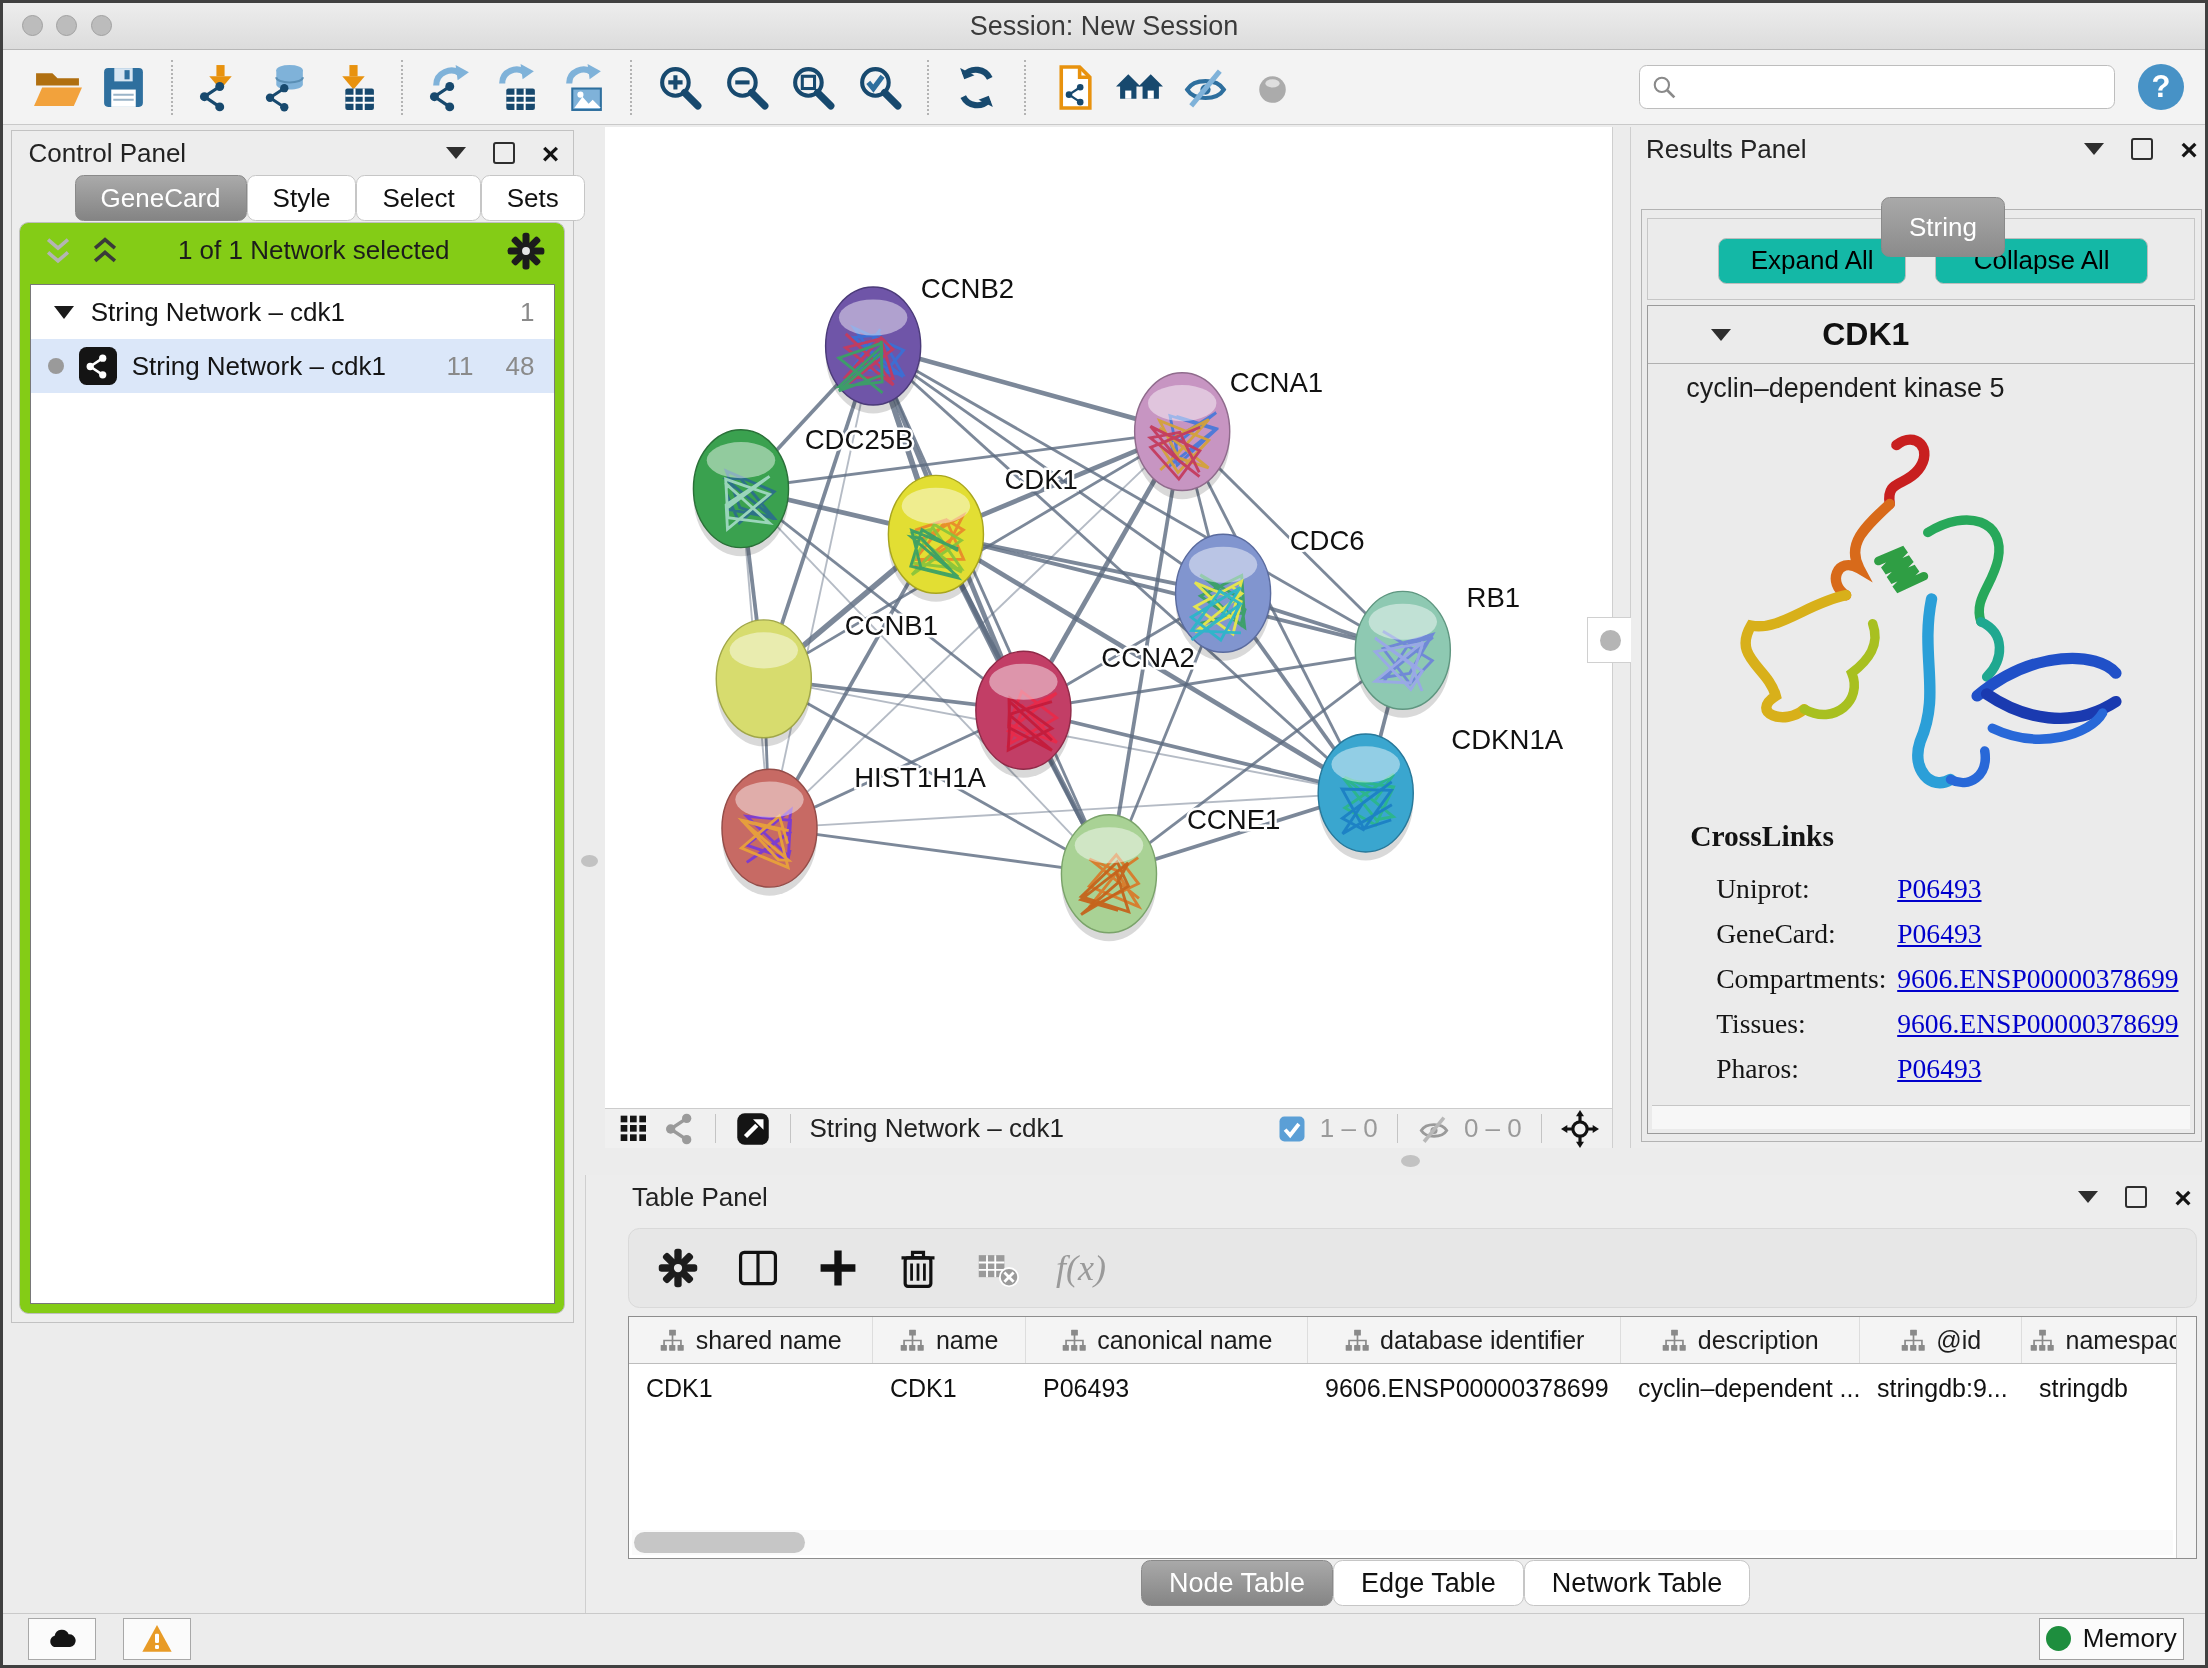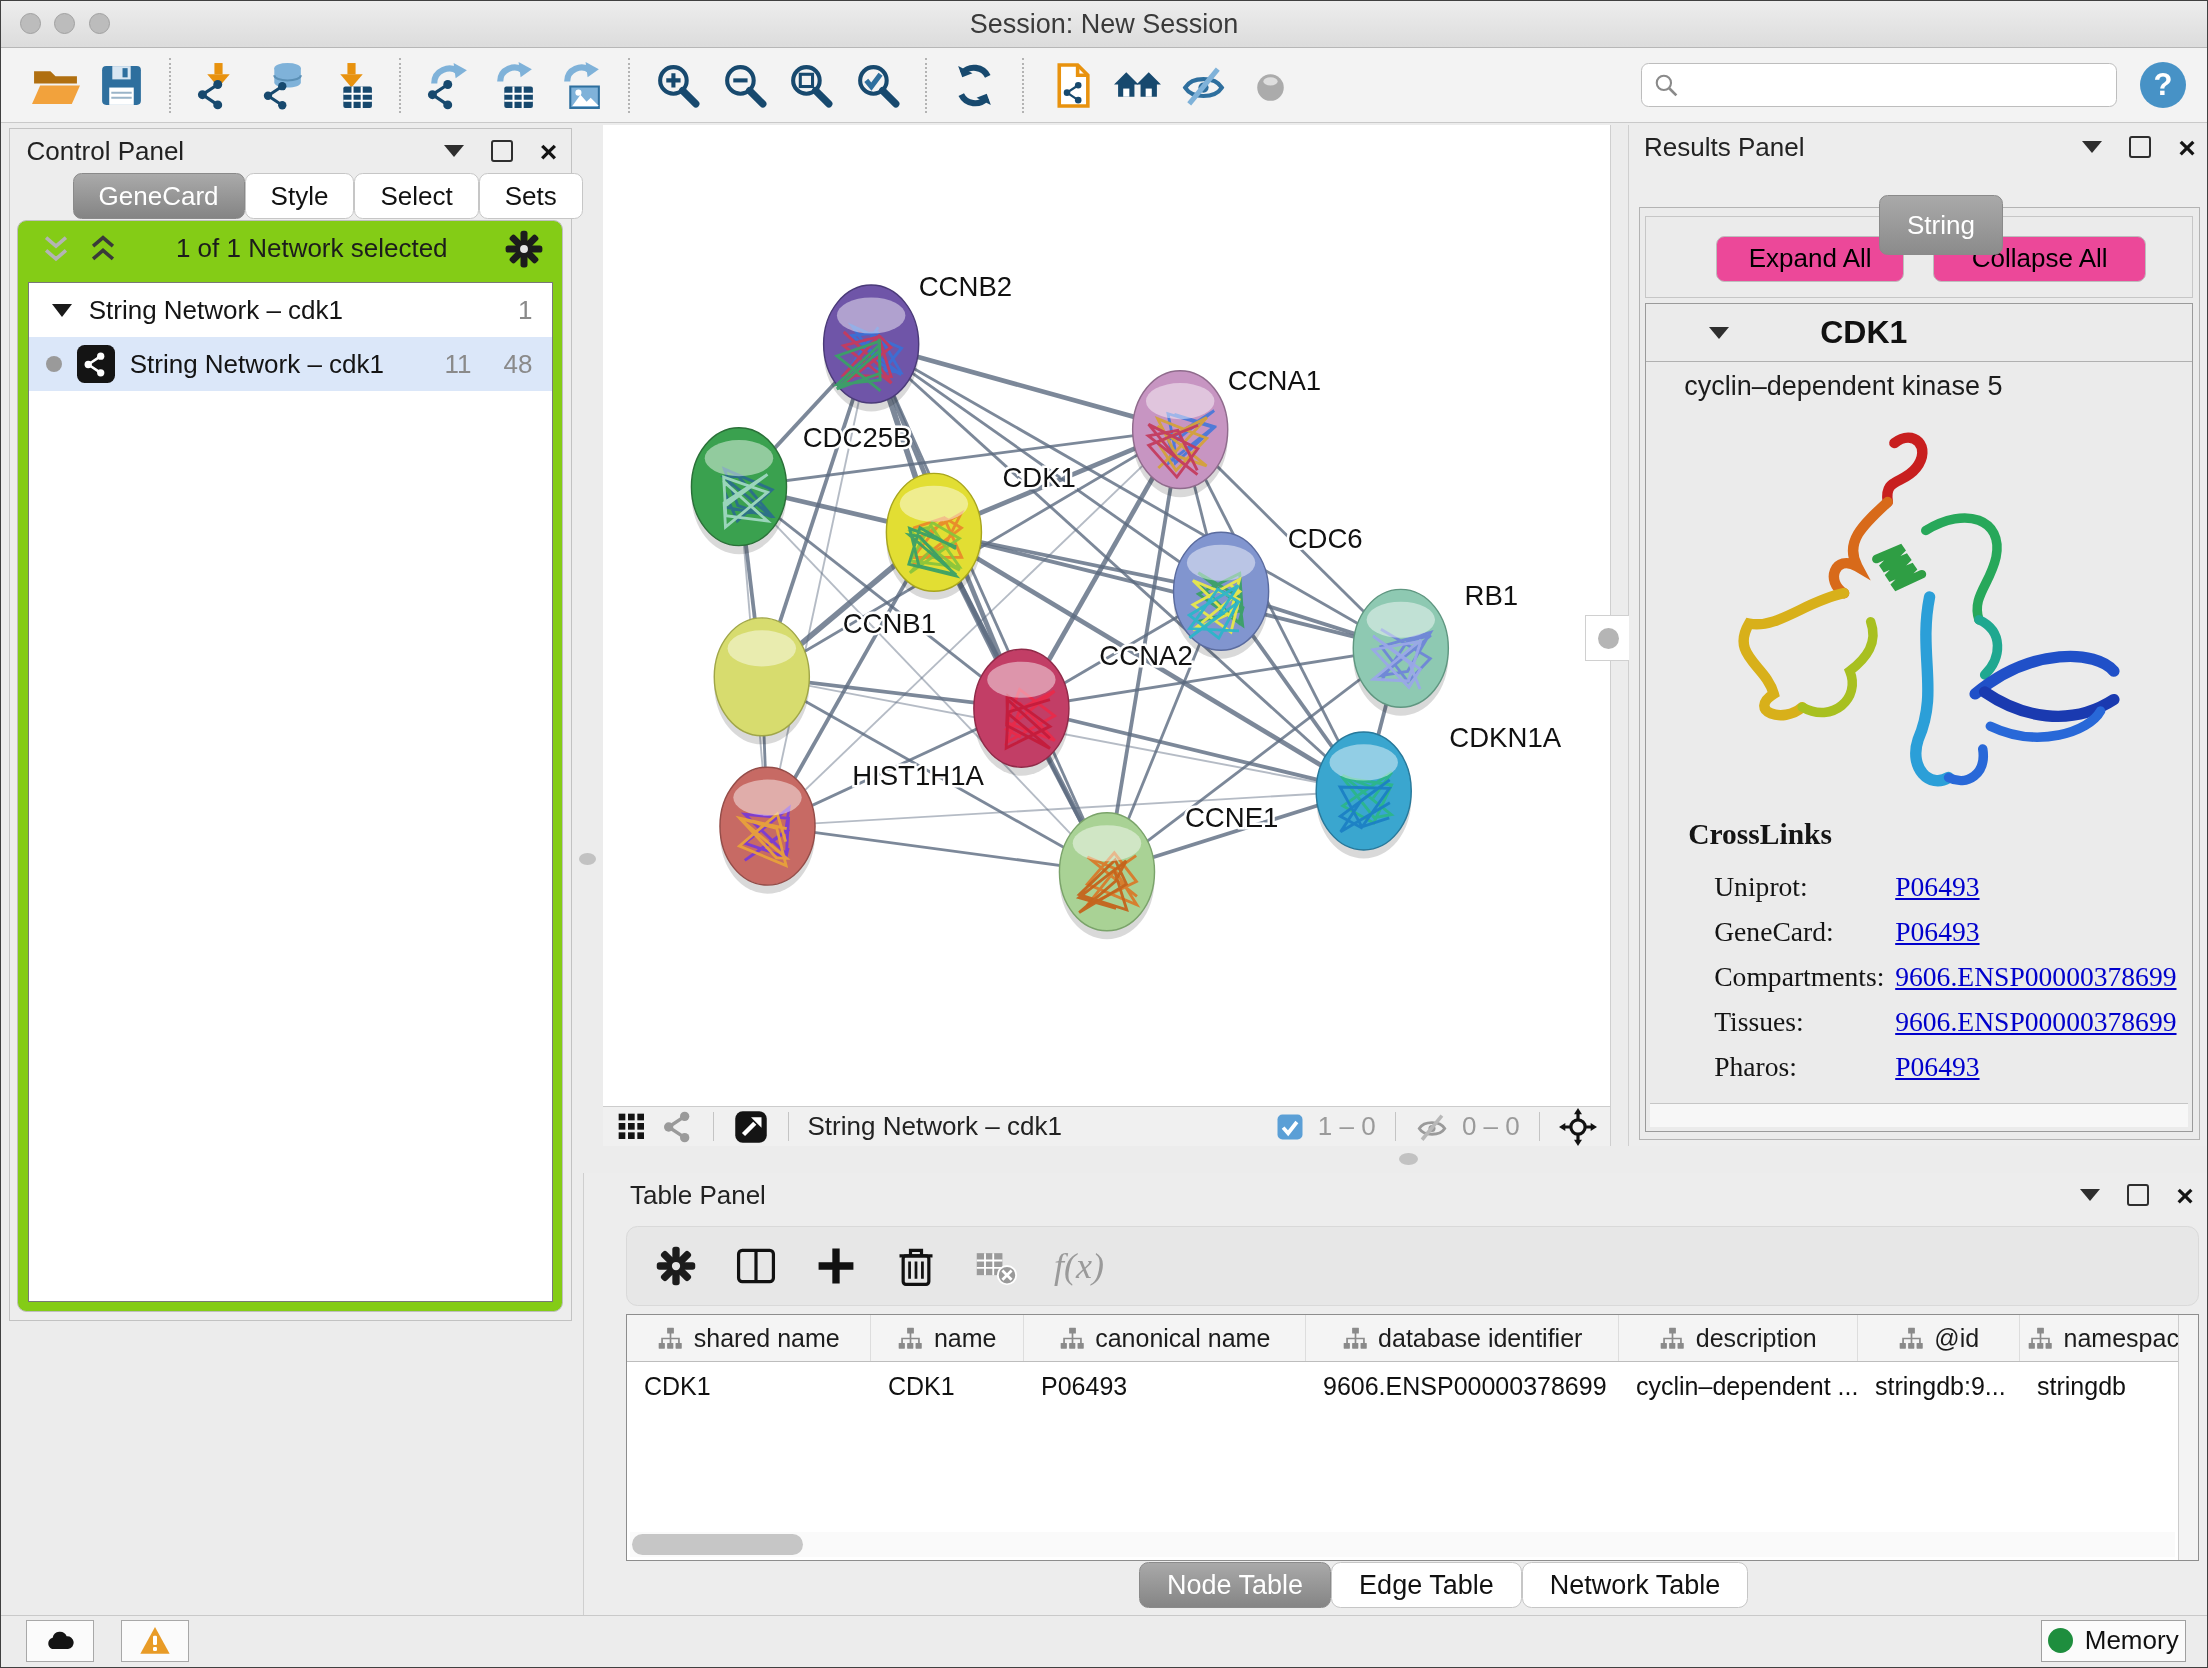--- a/index.html
+++ b/index.html
@@ -1,17 +1,17 @@
 <!DOCTYPE html>
 <html style="font-size:15px"><head>
 <meta charset="utf-8">
 <style>
   html,body{margin:0;padding:0;}
   body{width:2208px;height:1668px;overflow:hidden;font-family:"Liberation Sans","DejaVu Sans",sans-serif;}
-  #app{position:relative;width:2208px;height:1668px;background:#ececec;overflow:hidden;border:1px solid #404040;box-sizing:border-box;}
+  #app{position:relative;width:2208px;height:1668px;background:#ececec;overflow:hidden;border:3px solid #404040;box-sizing:border-box;}
   
   #titlebar{position:absolute;left:0;top:0;right:0;height:46px;background:linear-gradient(#ededed,#dcdcdc);border-bottom:1px solid #b7b7b7;}
   .tl{position:absolute;top:12.4px;width:21px;height:21px;border-radius:50%;background:#bcbcbc;border:1px solid #a1a1a1;box-sizing:border-box;}
   #tb-title{position:absolute;left:0;right:0;top:0;height:46px;line-height:46px;text-align:center;font-size:27px;color:#3a3a3a;}
   
   #toolbar{position:absolute;top:47px;left:0;right:0;height:75px;background:#f3f3f3;border-bottom:1.9px solid #c9c9c9;display:flex;align-items:center;padding:0 21px;box-sizing:border-box;}
   #tb-groups{display:flex;align-items:center;}
   .tbtn{width:53px;height:53px;margin:0 6.7px;display:flex;align-items:center;justify-content:center;cursor:pointer;}
   .tbtn svg{width:49px;height:49px;}
   .tsep{height:55px;border-left:2.9px dotted #b3b3b3;margin:0 14.3px;}
@@ -56,21 +56,21 @@
   #split-left .dot{position:absolute;left:5.7px;top:725px;width:17px;height:12.4px;border-radius:50%;background:#c2c2c2;}
   #split-right{position:absolute;left:1609px;top:124px;width:19px;height:1021px;background:#ececec;border-left:1px solid #cfcfcf;border-right:1px solid #cfcfcf;box-sizing:border-box;}
   #split-right .box{position:absolute;left:-26px;top:490px;width:44px;height:44px;background:#fff;border:1px solid #d0d0d0;display:flex;align-items:center;justify-content:center;}
   #split-right .dot{width:21px;height:21px;border-radius:50%;background:#b5b5b5;}
   #split-bottom-dot{position:absolute;left:1398px;top:1152px;width:19px;height:12.4px;border-radius:50%;background:#c2c2c2;}
   
   #results-panel{position:absolute;left:1628px;top:124px;width:580px;height:1021px;background:#ededed;}
   #rp-tab{position:absolute;left:250px;top:42px;height:42px;padding:8px 27px;display:flex;align-items:center;background:linear-gradient(#a9a9a9,#8b8b8b);border:1px solid #8a8a8a;border-radius:8.6px;color:#fff;font-size:26px;z-index:2;cursor:pointer;margin-top:28px;}
   #rp-outer{position:absolute;left:9.5px;top:82px;right:9.5px;bottom:5.7px;background:#ebebeb;border:1px solid #b3b3b3;}
   #rp-btnrow{position:absolute;left:5.7px;top:7.6px;right:5.7px;height:80px;border:1px solid #c6c6c6;background:#ebebeb;}
-  .rbtn{position:absolute;top:19px;height:44px;background:#ec4899;border:1px solid #bdbdbd;border-radius:8.6px;font-size:26px;display:flex;align-items:center;justify-content:center;cursor:pointer;}
+  .rbtn{position:absolute;top:19px;height:44px;background:#14b8a6;border:1px solid #bdbdbd;border-radius:8.6px;font-size:26px;display:flex;align-items:center;justify-content:center;cursor:pointer;}
   #rp-expand{left:70px;width:186px;}
   #rp-collapse{left:287px;width:211px;}
   #rp-entry{position:absolute;left:5.7px;top:95px;right:5.7px;bottom:7.6px;border:1.9px solid #9a9a9a;background:#ebebeb;}
   #rp-entry-header{height:57px;border-bottom:1px solid #b0b0b0;display:flex;align-items:center;}
   #rp-entry-header .tri-down{margin-left:63px;}
   #rp-entry-title{font-size:32px;font-weight:bold;color:#111;margin-left:91px;}
   #rp-desc{height:49px;display:flex;align-items:center;padding-left:38px;font-size:27px;color:#1c1c1c;}
   #rp-protein{position:absolute;left:44px;top:122px;}
   #rp-cross{position:absolute;left:0;top:514px;right:0;font-family:"Liberation Serif","DejaVu Serif",serif;color:#141414;}
   #rp-cross-title{font-size:29.5px;font-weight:bold;margin-left:42px;margin-bottom:13.3px;}

